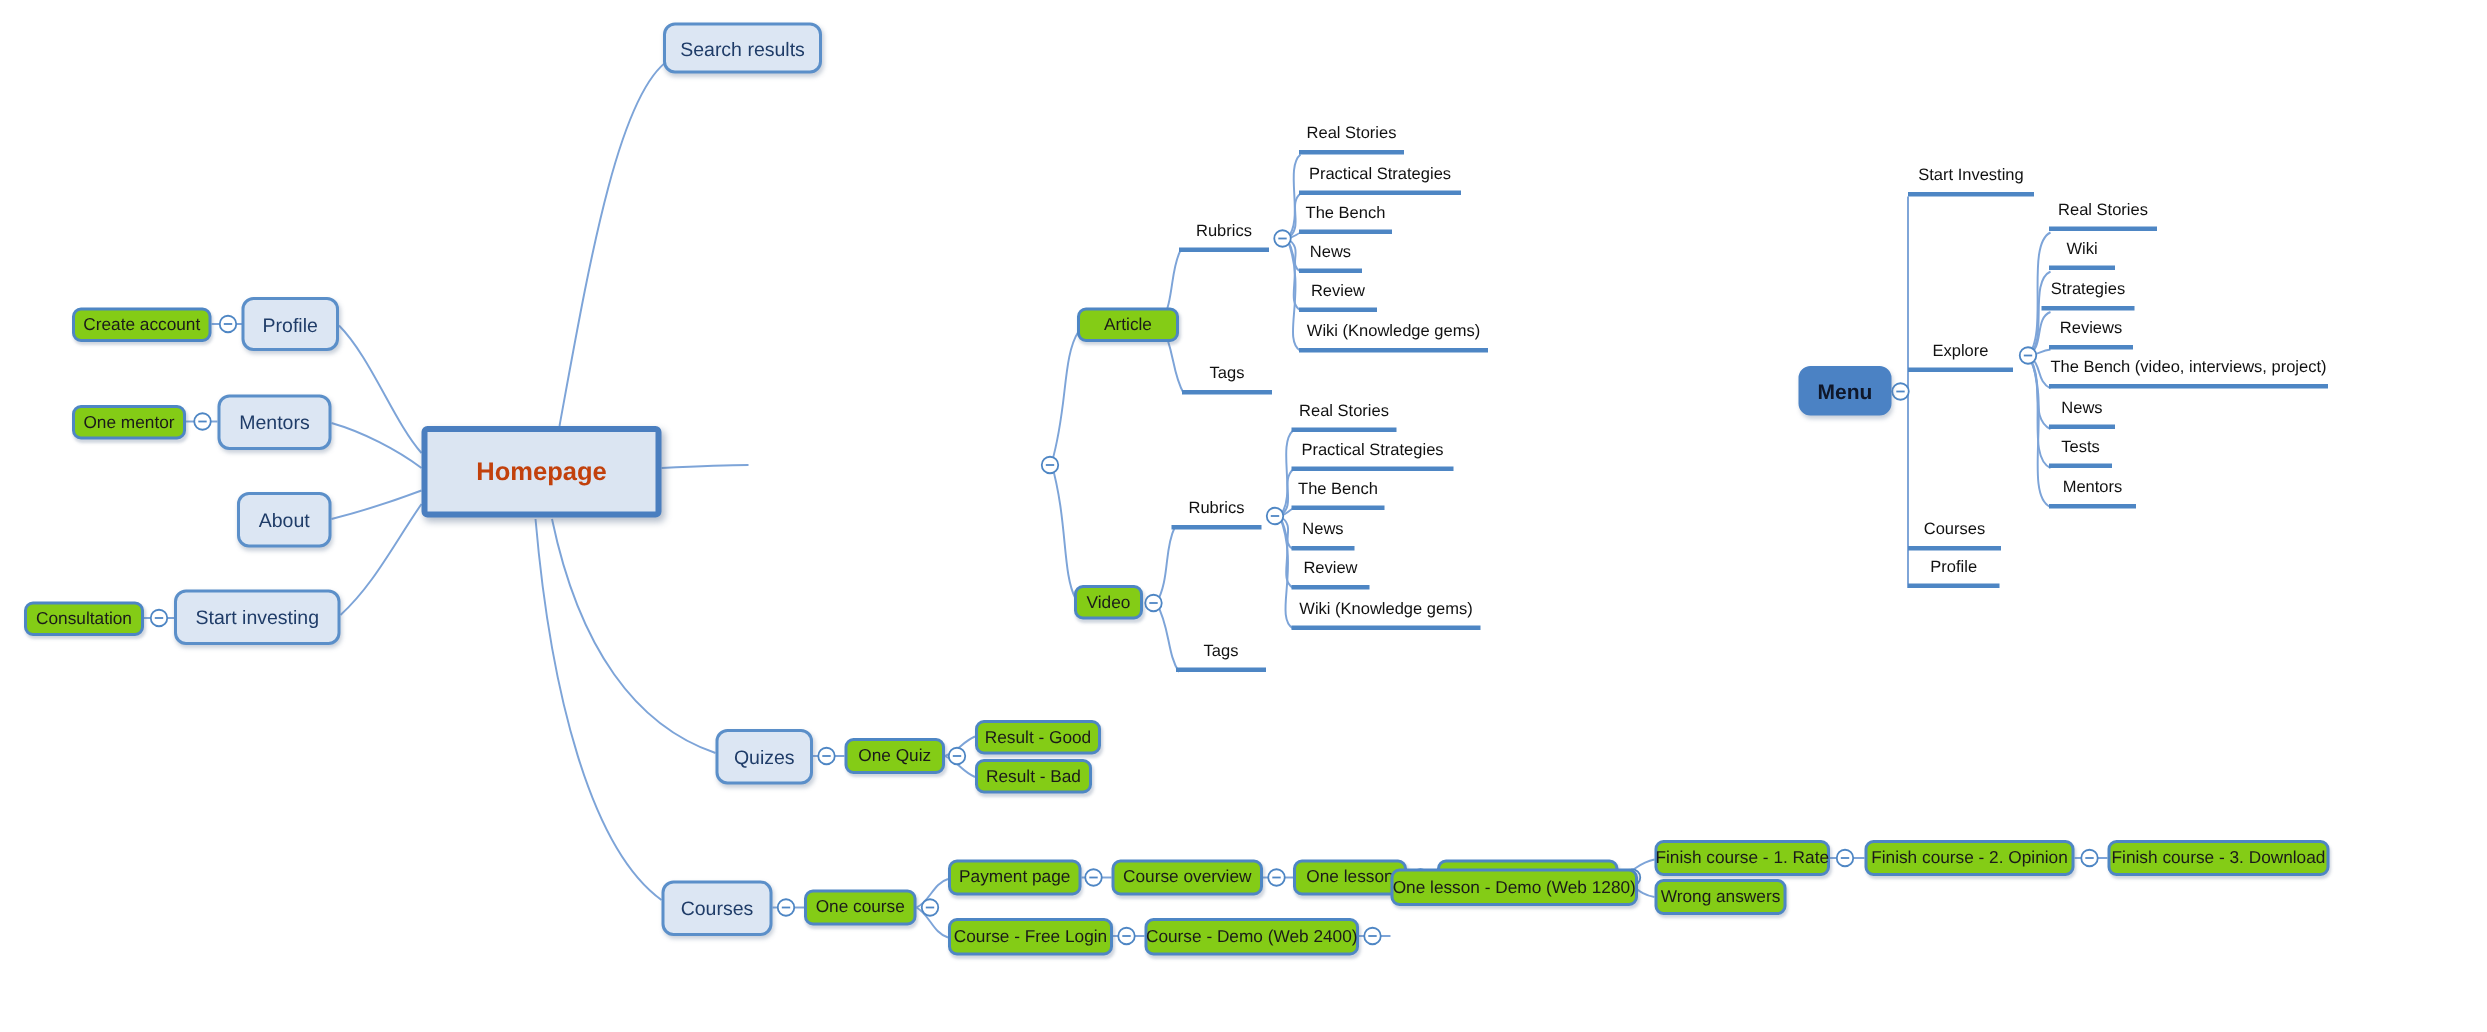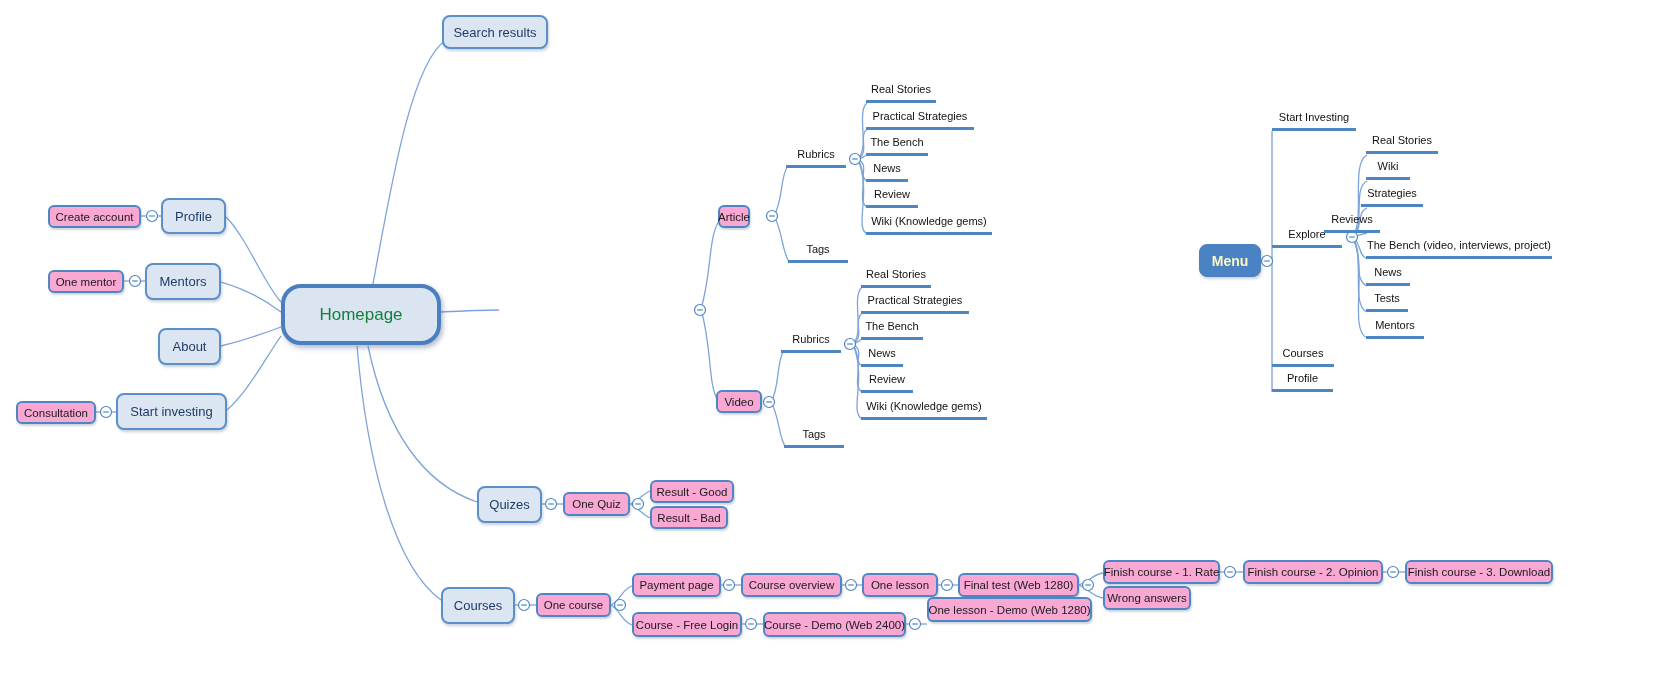--- a/index.html
+++ b/index.html
@@ -1,31 +1,31 @@
 <!DOCTYPE html>
 <html><head>
 <meta charset="utf-8">
 <style>
   html,body{margin:0;padding:0;background:#ffffff;}
   #canvas{position:relative;width:1658px;height:688px;background:#ffffff;overflow:hidden;
           font-family:"Liberation Sans",sans-serif;}
   #connector-layer{position:absolute;left:0;top:0;}
   .node{position:absolute;display:flex;align-items:center;justify-content:center;
         box-sizing:border-box;white-space:nowrap;cursor:default;}
-  .box-root{background:#dbe5f2;border:4px solid #4a7ebf;border-radius:20px;
-            color:#15803d;font-size:17px;font-weight:normal;
+  .box-root{background:#dbe5f2;border:4px solid #4a7ebf;border-radius:4px;
+            color:#c2410c;font-size:17px;font-weight:bold;
             box-shadow:2px 3px 5px rgba(90,110,140,.45);}
   .box-main{background:#dce6f3;border:2px solid #5b8fc9;border-radius:8px;
             color:#1f3c68;font-size:13px;
             box-shadow:1px 2px 3px rgba(100,120,150,.35);}
-  .box-gray{background:#f9a8d4;border:2px solid #4e86c4;border-radius:6px;
+  .box-gray{background:#84cc16;border:2px solid #4e86c4;border-radius:6px;
             color:#1a1a1a;font-size:11.5px;
             box-shadow:1px 2px 2px rgba(100,120,150,.3);}
   .box-menu{background:#4b82c4;border:1px solid #4b82c4;border-radius:8px;
-            color:#fef9c3;font-size:14px;font-weight:bold;
+            color:#0f172a;font-size:14px;font-weight:bold;
             box-shadow:1px 2px 3px rgba(100,120,150,.35);}
   .line-node{position:absolute;box-sizing:border-box;text-align:center;
              font-size:11px;line-height:15px;color:#111;padding-bottom:3px;
              border-bottom:3px solid #4e86c4;white-space:nowrap;cursor:default;}
 </style>
 </head>
 <body>
 
 <div id="canvas">
 
@@ -194,37 +194,37 @@
   <div class="node box-main" style="left:161px;top:198px;width:65px;height:36px;">Profile</div>
   <div class="node box-main" style="left:145px;top:263px;width:76px;height:37px;">Mentors</div>
   <div class="node box-main" style="left:158px;top:328px;width:63px;height:37px;">About</div>
   <div class="node box-main" style="left:116px;top:393px;width:111px;height:37px;">Start investing</div>
   <div class="node box-main" style="left:477px;top:486px;width:65px;height:37px;">Quizes</div>
   <div class="node box-main" style="left:441px;top:587px;width:74px;height:37px;">Courses</div>
 
   <div class="node box-gray" style="left:48px;top:205px;width:93px;height:23px;">Create account</div>
   <div class="node box-gray" style="left:48px;top:270px;width:76px;height:23px;">One mentor</div>
   <div class="node box-gray" style="left:16px;top:401px;width:80px;height:23px;">Consultation</div>
-  <div class="node box-gray" style="left:718px;top:205px;width:32px;height:23px;">Article</div>
+  <div class="node box-gray" style="left:718px;top:205px;width:68px;height:23px;">Article</div>
   <div class="node box-gray" style="left:716px;top:390px;width:46px;height:23px;">Video</div>
   <div class="node box-gray" style="left:563px;top:492px;width:67px;height:24px;">One Quiz</div>
   <div class="node box-gray" style="left:650px;top:480px;width:84px;height:23px;">Result - Good</div>
   <div class="node box-gray" style="left:650px;top:506px;width:78px;height:23px;">Result - Bad</div>
   <div class="node box-gray" style="left:536px;top:593px;width:75px;height:24px;">One course</div>
   <div class="node box-gray" style="left:632px;top:573px;width:89px;height:24px;">Payment page</div>
   <div class="node box-gray" style="left:741px;top:573px;width:101px;height:24px;">Course overview</div>
   <div class="node box-gray" style="left:862px;top:573px;width:76px;height:24px;">One lesson</div>
   <div class="node box-gray" style="left:958px;top:573px;width:121px;height:24px;">Final test (Web 1280)</div>
   <div class="node box-gray" style="left:1103px;top:560px;width:117px;height:24px;">Finish course - 1. Rate</div>
   <div class="node box-gray" style="left:1103px;top:586px;width:88px;height:24px;">Wrong answers</div>
   <div class="node box-gray" style="left:1243px;top:560px;width:140px;height:24px;">Finish course - 2. Opinion</div>
   <div class="node box-gray" style="left:1405px;top:560px;width:148px;height:24px;">Finish course - 3. Download</div>
   <div class="node box-gray" style="left:632px;top:612px;width:110px;height:25px;">Course - Free Login</div>
   <div class="node box-gray" style="left:763px;top:612px;width:143px;height:25px;">Course - Demo (Web 2400)</div>
-  <div class="node box-gray" style="left:927px;top:597px;width:165px;height:25px;">One lesson - Demo (Web 1280)</div>
+  <div class="node box-gray" style="left:927px;top:579px;width:165px;height:25px;">One lesson - Demo (Web 1280)</div>
 
   <div class="node box-menu" style="left:1199px;top:244px;width:62px;height:33px;">Menu</div>
 
   <div class="line-node" style="left:786px;top:147px;width:60px;">Rubrics</div>
   <div class="line-node" style="left:788px;top:242px;width:60px;">Tags</div>
   <div class="line-node" style="left:866px;top:82px;width:70px;">Real Stories</div>
   <div class="line-node" style="left:866px;top:109px;width:108px;">Practical Strategies</div>
   <div class="line-node" style="left:866px;top:135px;width:62px;">The Bench</div>
   <div class="line-node" style="left:866px;top:161px;width:42px;">News</div>
   <div class="line-node" style="left:866px;top:187px;width:52px;">Review</div>
@@ -239,19 +239,19 @@
   <div class="line-node" style="left:861px;top:372px;width:52px;">Review</div>
   <div class="line-node" style="left:861px;top:399px;width:126px;">Wiki (Knowledge gems)</div>
 
   <div class="line-node" style="left:1272px;top:110px;width:84px;">Start Investing</div>
   <div class="line-node" style="left:1272px;top:227px;width:70px;">Explore</div>
   <div class="line-node" style="left:1272px;top:346px;width:62px;">Courses</div>
   <div class="line-node" style="left:1272px;top:371px;width:61px;">Profile</div>
   <div class="line-node" style="left:1366px;top:133px;width:72px;">Real Stories</div>
   <div class="line-node" style="left:1366px;top:159px;width:44px;">Wiki</div>
   <div class="line-node" style="left:1361px;top:186px;width:62px;">Strategies</div>
-  <div class="line-node" style="left:1324px;top:212px;width:56px;">Reviews</div>
+  <div class="line-node" style="left:1366px;top:212px;width:56px;">Reviews</div>
   <div class="line-node" style="left:1366px;top:238px;width:186px;">The Bench (video, interviews, project)</div>
   <div class="line-node" style="left:1366px;top:265px;width:44px;">News</div>
   <div class="line-node" style="left:1366px;top:291px;width:42px;">Tests</div>
   <div class="line-node" style="left:1366px;top:318px;width:58px;">Mentors</div>
 
 </div>
 
 </body></html>

